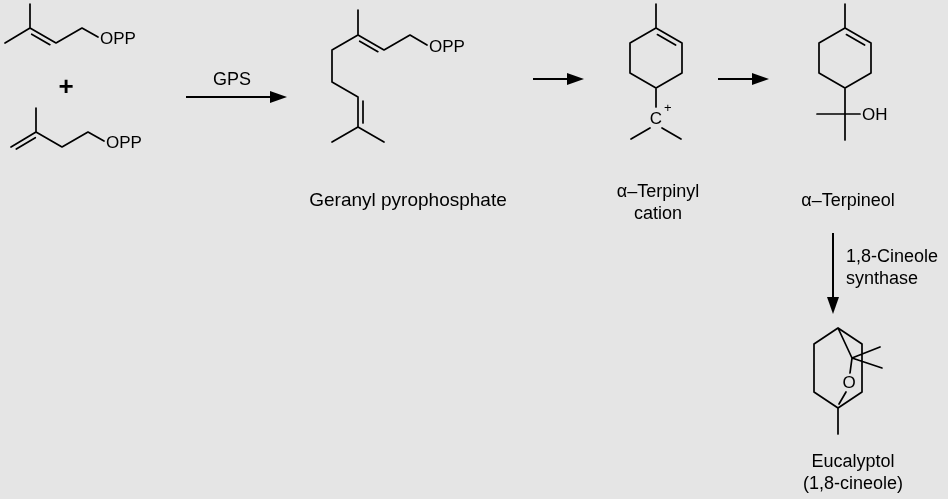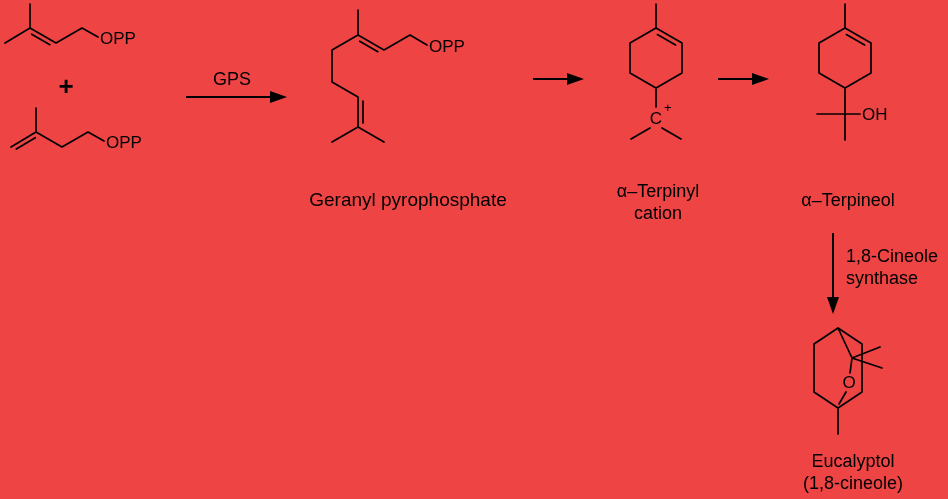--- a/index.html
+++ b/index.html
@@ -1,20 +1,20 @@
 <!DOCTYPE html>
 <html><head>
 <meta charset="utf-8">
 <style>
   html, body { margin: 0; padding: 0; background: #ffffff; }
   .canvas {
     position: relative;
     width: 948px;
     height: 499px;
-    background: #ef4444;
+    background: #e5e5e5;
     font-family: "Liberation Sans", sans-serif;
     overflow: hidden;
   }
   svg { display: block; }
   .bond {
     stroke: #000000;
     stroke-width: 1.7;
     fill: none;
     stroke-linecap: round;
     stroke-linejoin: round;

